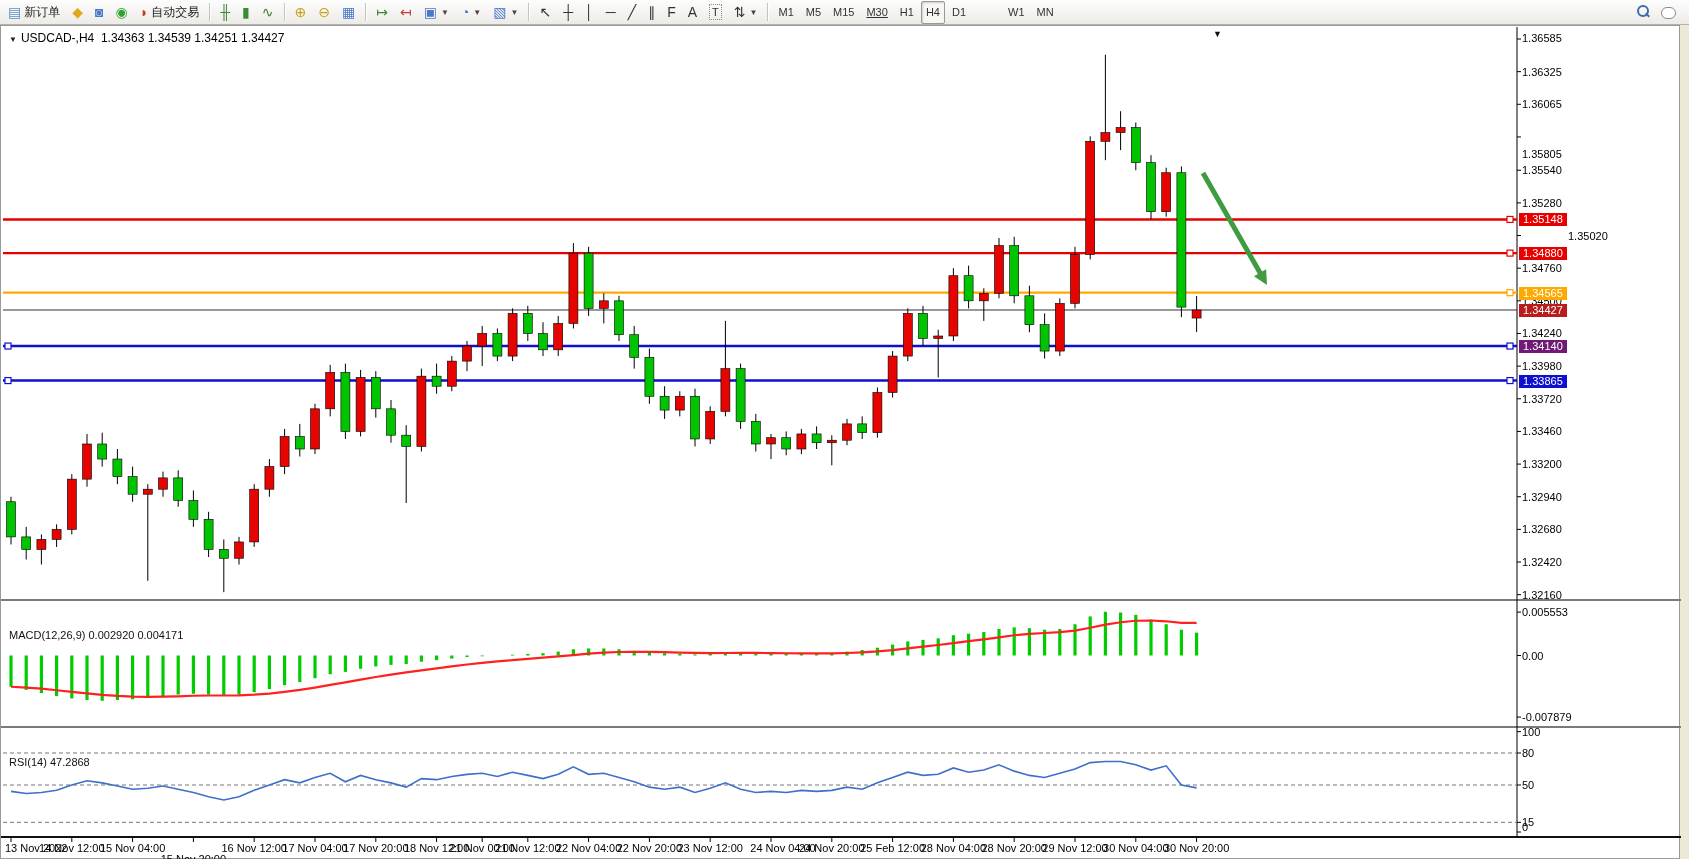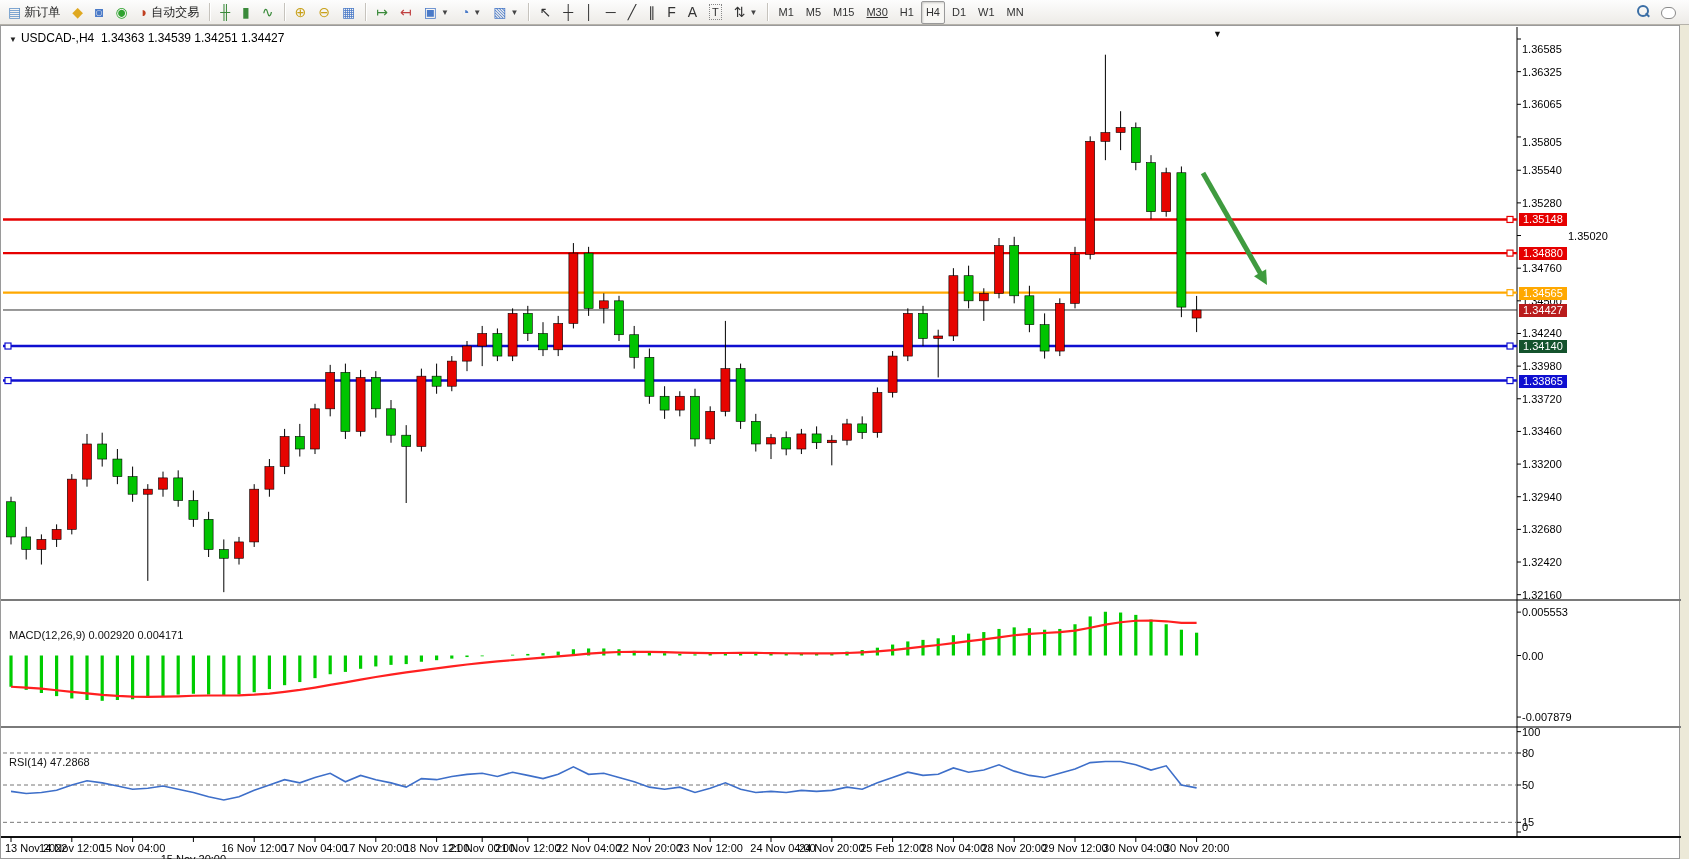--- a/index.html
+++ b/index.html
@@ -145,21 +145,21 @@
       <div class="tbtn">
         <span style="font-size: 11px; color: rgb(51, 51, 51);">H1</span>
       </div>
       <div class="tbtn active">
         <span style="font-size: 11px; color: rgb(51, 51, 51);">H4</span>
       </div>
       <div class="tbtn">
         <span style="font-size: 11px; color: rgb(51, 51, 51);">D1</span>
       </div>
       <div class="tbtn">
-        <span style="font-size: 11px; color: rgb(51, 51, 51);">W1</span>
+        <span style="font-size: 11px; color: rgb(51, 51, 51); margin-left: 30px;">W1</span>
       </div>
       <div class="tbtn">
         <span style="font-size: 11px; color: rgb(51, 51, 51);">MN</span>
       </div>
       <div id="tb-right">
         <span class="search-ico">
           <span class="lens"></span>
           <span class="handle"></span>
         </span>
         <span class="chat-ico">
@@ -513,24 +513,24 @@
           <line x1="830.8" y1="811" x2="830.8" y2="816" stroke="#000"></line>
           <line x1="891.5999999999999" y1="811" x2="891.5999999999999" y2="816" stroke="#000"></line>
           <line x1="952.4" y1="811" x2="952.4" y2="816" stroke="#000"></line>
           <line x1="1013.1999999999999" y1="811" x2="1013.1999999999999" y2="816" stroke="#000"></line>
           <line x1="1074" y1="811" x2="1074" y2="816" stroke="#000"></line>
           <line x1="1134.8" y1="811" x2="1134.8" y2="816" stroke="#000"></line>
           <line x1="1195.6" y1="811" x2="1195.6" y2="816" stroke="#000"></line>
         </g>
       </svg>
     <div id="labels-host">
-        <div class="axlabel" style="top: 17px;">1.36585</div>
+        <div class="axlabel" style="top: 6px;">1.36585</div>
         <div class="axlabel" style="top: 39.65px;">1.36325</div>
         <div class="axlabel" style="top: 72.3px;">1.36065</div>
-        <div class="axlabel" style="top: 110px; text-align: right;">1.35805</div>
+        <div class="axlabel" style="top: 122px; text-align: right;">1.35805</div>
         <div class="axlabel" style="top: 138.228px;">1.35540</div>
         <div class="axlabel" style="top: 170.878px;">1.35280</div>
         <div class="axlabel" style="top: 203.528px; margin-left: 46px;">1.35020</div>
         <div class="axlabel" style="top: 236.178px;">1.34760</div>
         <div class="axlabel" style="top: 268.828px;">1.34500</div>
         <div class="axlabel" style="top: 301.478px;">1.34240</div>
         <div class="axlabel" style="top: 334.128px;">1.33980</div>
         <div class="axlabel" style="top: 366.778px;">1.33720</div>
         <div class="axlabel" style="top: 399.428px;">1.33460</div>
         <div class="axlabel" style="top: 432.078px;">1.33200</div>
@@ -542,21 +542,21 @@
         <div class="axlabel" style="top: 623.5px;">0.00</div>
         <div class="axlabel" style="top: 685.055px;">-0.007879</div>
         <div class="axlabel" style="top: 699.665px;">100</div>
         <div class="axlabel" style="top: 720.999px;">80</div>
         <div class="axlabel" style="top: 753px;">50</div>
         <div class="axlabel" style="top: 790.335px;">15</div>
         <div class="axlabel" style="top: 795px;">0</div>
         <div class="badge" style="top: 187.454px; background: rgb(230, 0, 0); color: rgb(255, 255, 255);">1.35148</div>
         <div class="badge" style="top: 221.109px; background: rgb(230, 0, 0); color: rgb(255, 255, 255);">1.34880</div>
         <div class="badge" style="top: 260.666px; background: rgb(255, 168, 0); color: rgb(255, 255, 255);">1.34565</div>
-        <div class="badge" style="top: 314.036px; background: #14532d; color: rgb(255, 255, 255);">1.34140</div>
+        <div class="badge" style="top: 314.036px; background: #701a75; color: rgb(255, 255, 255);">1.34140</div>
         <div class="badge" style="top: 348.569px; background: rgb(15, 15, 208); color: rgb(255, 255, 255);">1.33865</div>
         <div class="badge" style="top: 277.995px; background: #b91c1c; color: rgb(255, 255, 255);">1.34427</div>
         <div class="timeLabel" style="left: 4px;">13 Nov 2022</div>
         <div class="timeLabel" style="left: 70.8px; transform: translateX(-50%);">14 Nov 12:00</div>
         <div class="timeLabel" style="left: 131.6px; transform: translateX(-50%);">15 Nov 04:00</div>
         <div class="timeLabel" style="left: 192.4px; transform: translateX(-50%); margin-top: 11px;">15 Nov 20:00</div>
         <div class="timeLabel" style="left: 253.2px; transform: translateX(-50%);">16 Nov 12:00</div>
         <div class="timeLabel" style="left: 314px; transform: translateX(-50%);">17 Nov 04:00</div>
         <div class="timeLabel" style="left: 374.8px; transform: translateX(-50%);">17 Nov 20:00</div>
         <div class="timeLabel" style="left: 435.6px; transform: translateX(-50%);">18 Nov 12:00</div>

